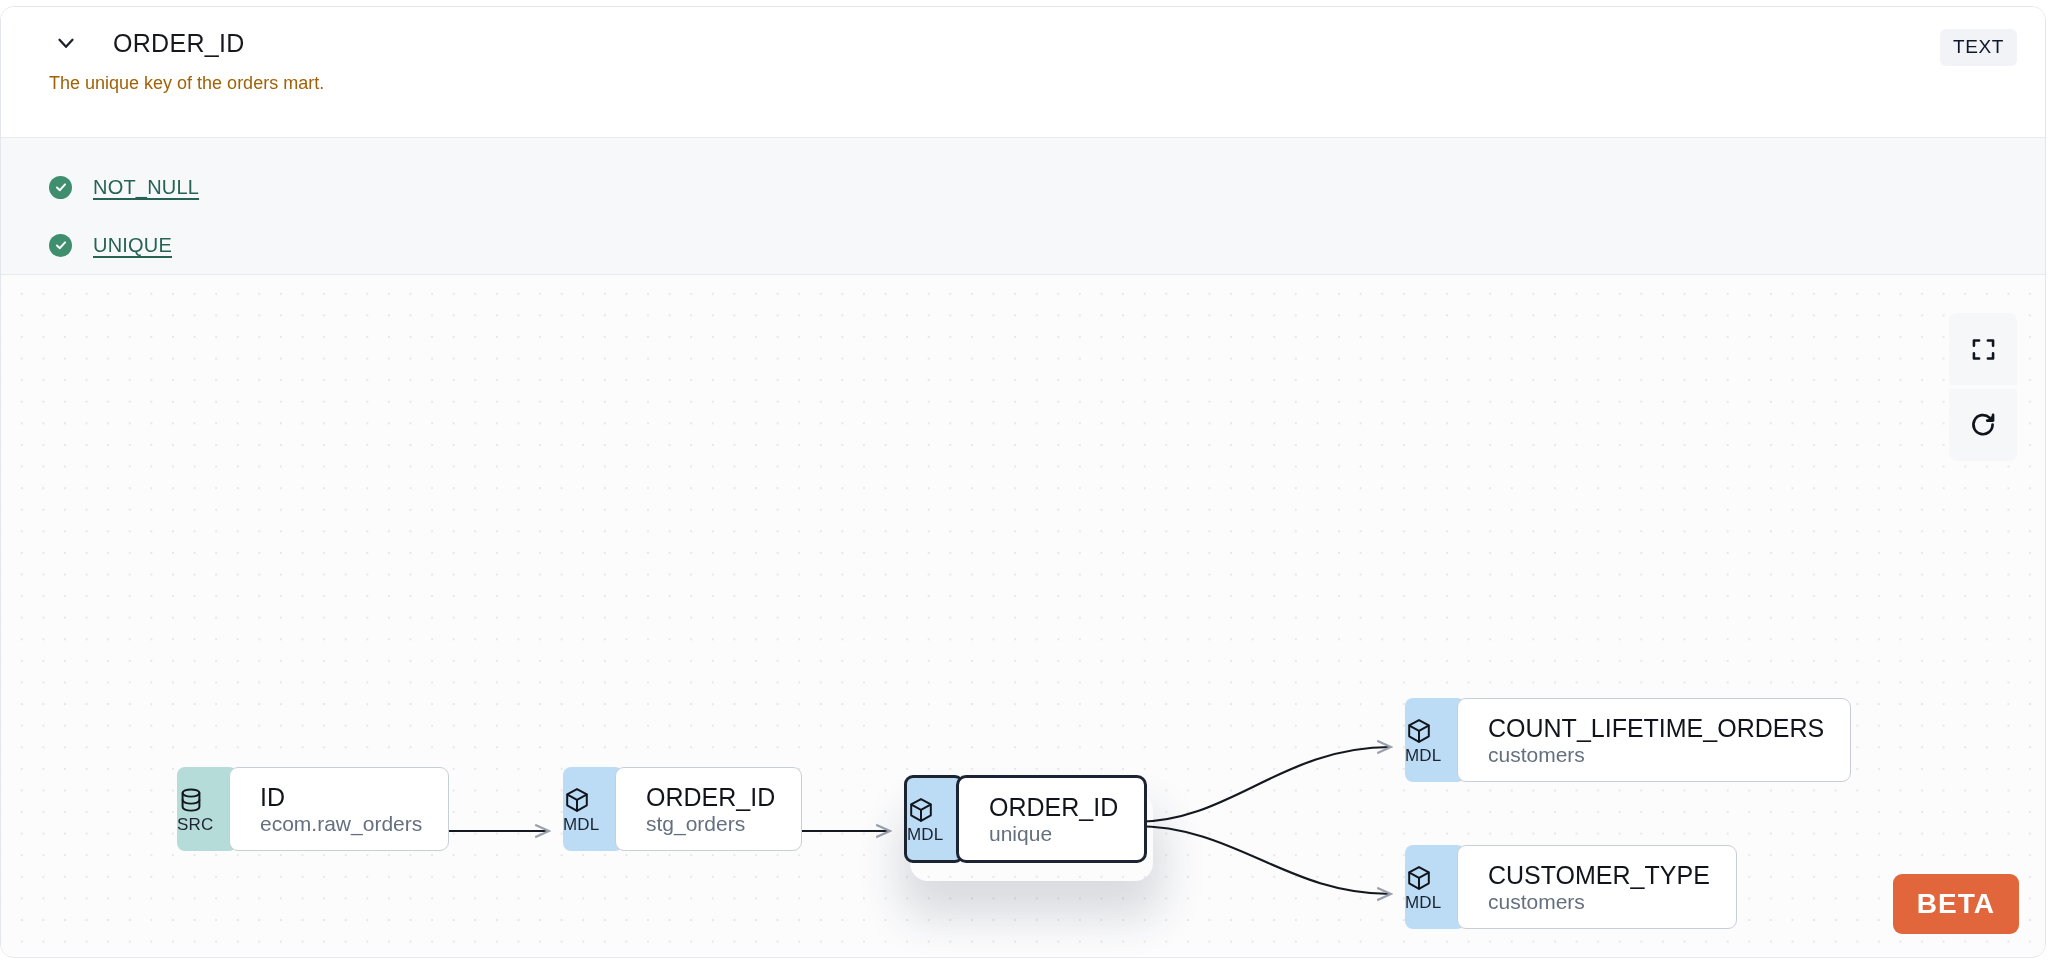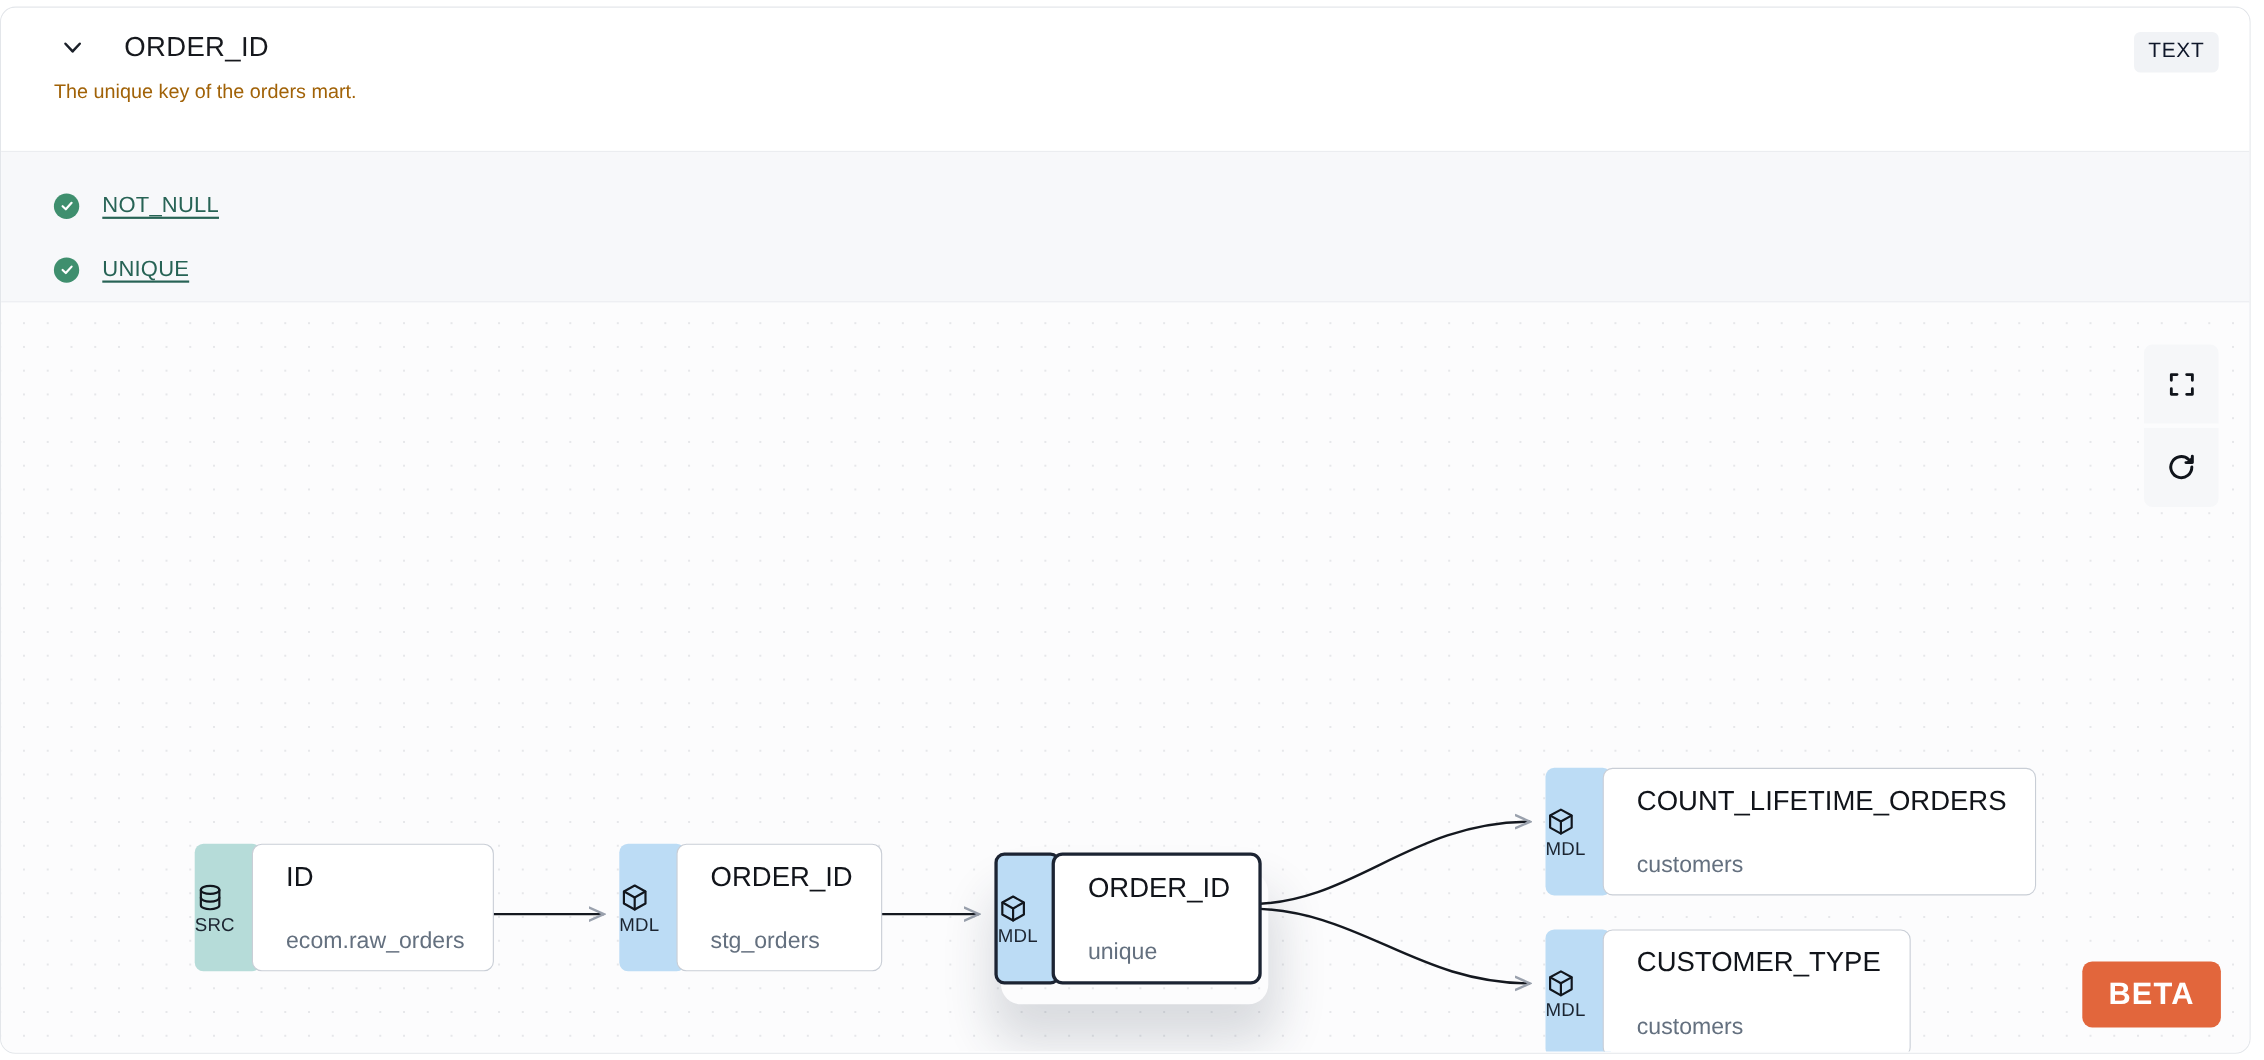--- a/index.html
+++ b/index.html
@@ -141,21 +141,20 @@
     background: #ffffff;
     border: 1.4px solid #c9ced6;
     border-radius: 9px;
     margin-left: -8px;
     padding: 14px 26px 14px 30px;
     display: flex;
     flex-direction: column;
     justify-content: center;
     position: relative;
     z-index: 2;
-    gap: 32px;
   }
   .node-name {
     font-size: 25px;
     color: #11141a;
     line-height: 1.2;
     white-space: nowrap;
   }
   .node-sub {
     font-size: 21px;
     color: #64707f;

